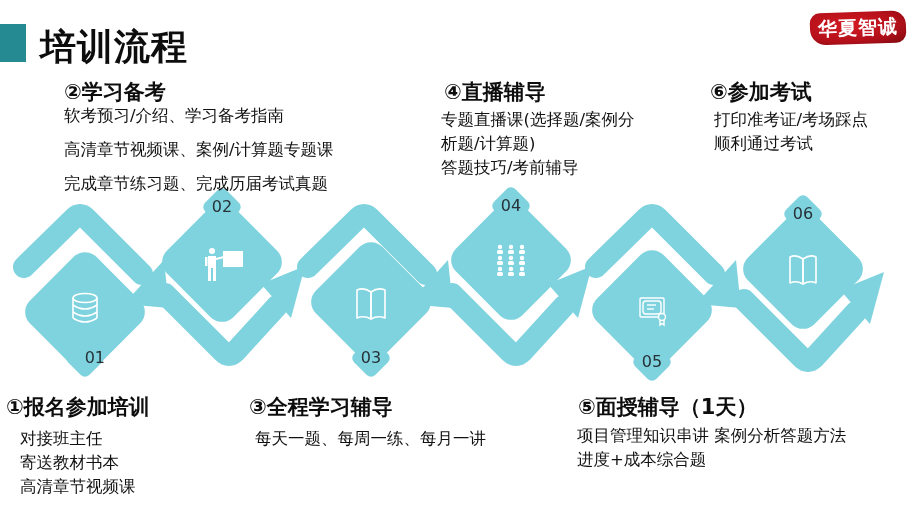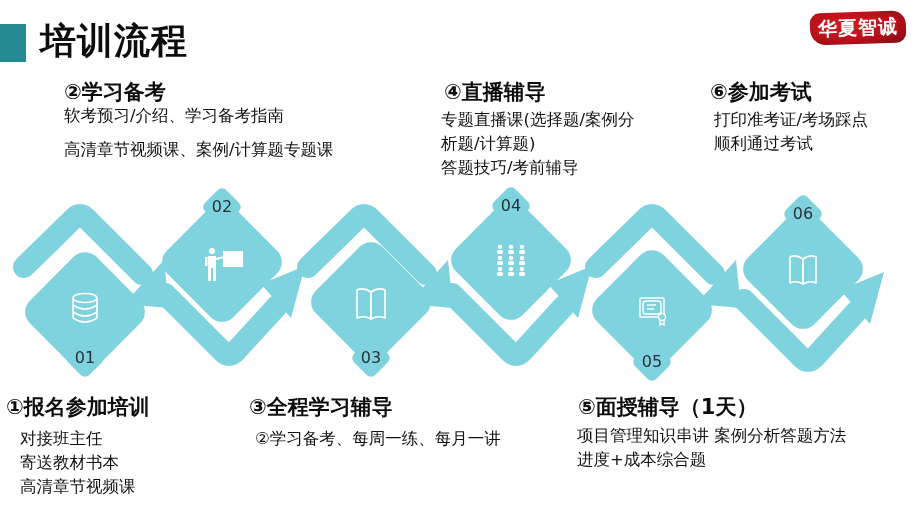--- a/index.html
+++ b/index.html
@@ -1,19 +1,19 @@
 <!DOCTYPE html>
 <html><head>
   <meta charset="utf-8">
   <style>
     html, body { margin: 0; padding: 0; background: #ffffff; }
     body { width: 914px; height: 506px; position: relative; overflow: hidden;
            font-family: "DejaVu Sans", "Liberation Sans", sans-serif; color: #111; }
     .title-bar { position: absolute; left: 0; top: 24px; width: 26px; height: 38px; background: #268a92; }
-    .page-title { position: absolute; left: 40px; top: 14px; font-size: 36px; font-weight: bold; letter-spacing: 1px; line-height: 54px; color: #0d0d0d; text-align: right; }
+    .page-title { position: absolute; left: 40px; top: 20px; font-size: 36px; font-weight: bold; letter-spacing: 1px; line-height: 54px; color: #0d0d0d; text-align: right; }
     .logo { position: absolute; left: 810px; top: 12px; width: 96px; height: 32px;
             background: radial-gradient(ellipse at 40% 40%, #d51a22 0%, #b3101a 60%, #7d0a0f 100%);
             border-radius: 10px 14px 10px 16px; color: #fff; font-size: 19px; font-weight: bold;
             display: flex; align-items: center; justify-content: center; letter-spacing: 1px;
             transform: rotate(-2deg); font-family: "DejaVu Serif", serif; }
     svg.flow { position: absolute; left: 0; top: 0; }
     .step-title { position: absolute; font-size: 21px; font-weight: bold; line-height: 28px; white-space: nowrap; color: #0d0d0d; }
     .step-lines { position: absolute; font-size: 16.5px; line-height: 24px; white-space: nowrap; color: #111; }
     .num { position: absolute; width: 40px; text-align: center; font-size: 16px; color: #263238;
            font-family: "DejaVu Sans", sans-serif; }
@@ -142,31 +142,32 @@
   <g>
     <use href="#bigDiamond" transform="translate(803,269)"></use>
     <use href="#smallDiamond" transform="translate(803,214)"></use>
     <g fill="none" stroke="#fff" stroke-width="1.6" stroke-linejoin="round">
       <path d="M790 257 q6 -3 13 2 v25 q-7 -4 -13 -1 z"></path>
       <path d="M816 257 q-6 -3 -13 2 v25 q7 -4 13 -1 z"></path>
     </g>
   </g>
 </svg>
 
-<div class="num" style="left:65px; top:348px;">01</div>
+<div class="num" style="left:65px; top:348px;text-align:right;">01</div>
 <div class="num" style="left:202px; top:197px;">02</div>
 <div class="num" style="left:351px; top:348px;">03</div>
 <div class="num" style="left:491px; top:196px;">04</div>
 <div class="num" style="left:632px; top:352px;">05</div>
 <div class="num" style="left:783px; top:204px;">06</div>
 
 <div class="step-title" style="left:64px; top:78px;">②学习备考</div>
 <div class="step-lines" style="left:64px; top:104px;">
   <div>软考预习/介绍、学习备考指南</div>
   <div style="margin-top:10px;">高清章节视频课、案例/计算题专题课</div>
+  <div style="margin-top:10px;">完成章节练习题、完成历届考试真题</div>
 </div>
 
 <div class="step-title" style="left:444px; top:78px;">④直播辅导</div>
 <div class="step-lines" style="left:441px; top:108px;">
   <div>专题直播课(选择题/案例分</div>
   <div>析题/计算题)</div>
   <div>答题技巧/考前辅导</div>
 </div>
 
 <div class="step-title" style="left:710px; top:78px;">⑥参加考试</div>
@@ -177,20 +178,20 @@
 
 <div class="step-title" style="left:6px; top:393px;">①报名参加培训</div>
 <div class="step-lines" style="left:20px; top:427px;">
   <div>对接班主任</div>
   <div>寄送教材书本</div>
   <div>高清章节视频课</div>
 </div>
 
 <div class="step-title" style="left:249px; top:393px;">③全程学习辅导</div>
 <div class="step-lines" style="left:255px; top:427px;">
-  <div>②学习备考、每周一练、每月一讲</div>
+  <div>每天一题、每周一练、每月一讲</div>
 </div>
 
 <div class="step-title" style="left:578px; top:393px;">⑤面授辅导（1天）</div>
 <div class="step-lines" style="left:577px; top:424px;">
   <div>项目管理知识串讲 案例分析答题方法</div>
   <div>进度+成本综合题</div>
 </div>
 
 </body></html>

